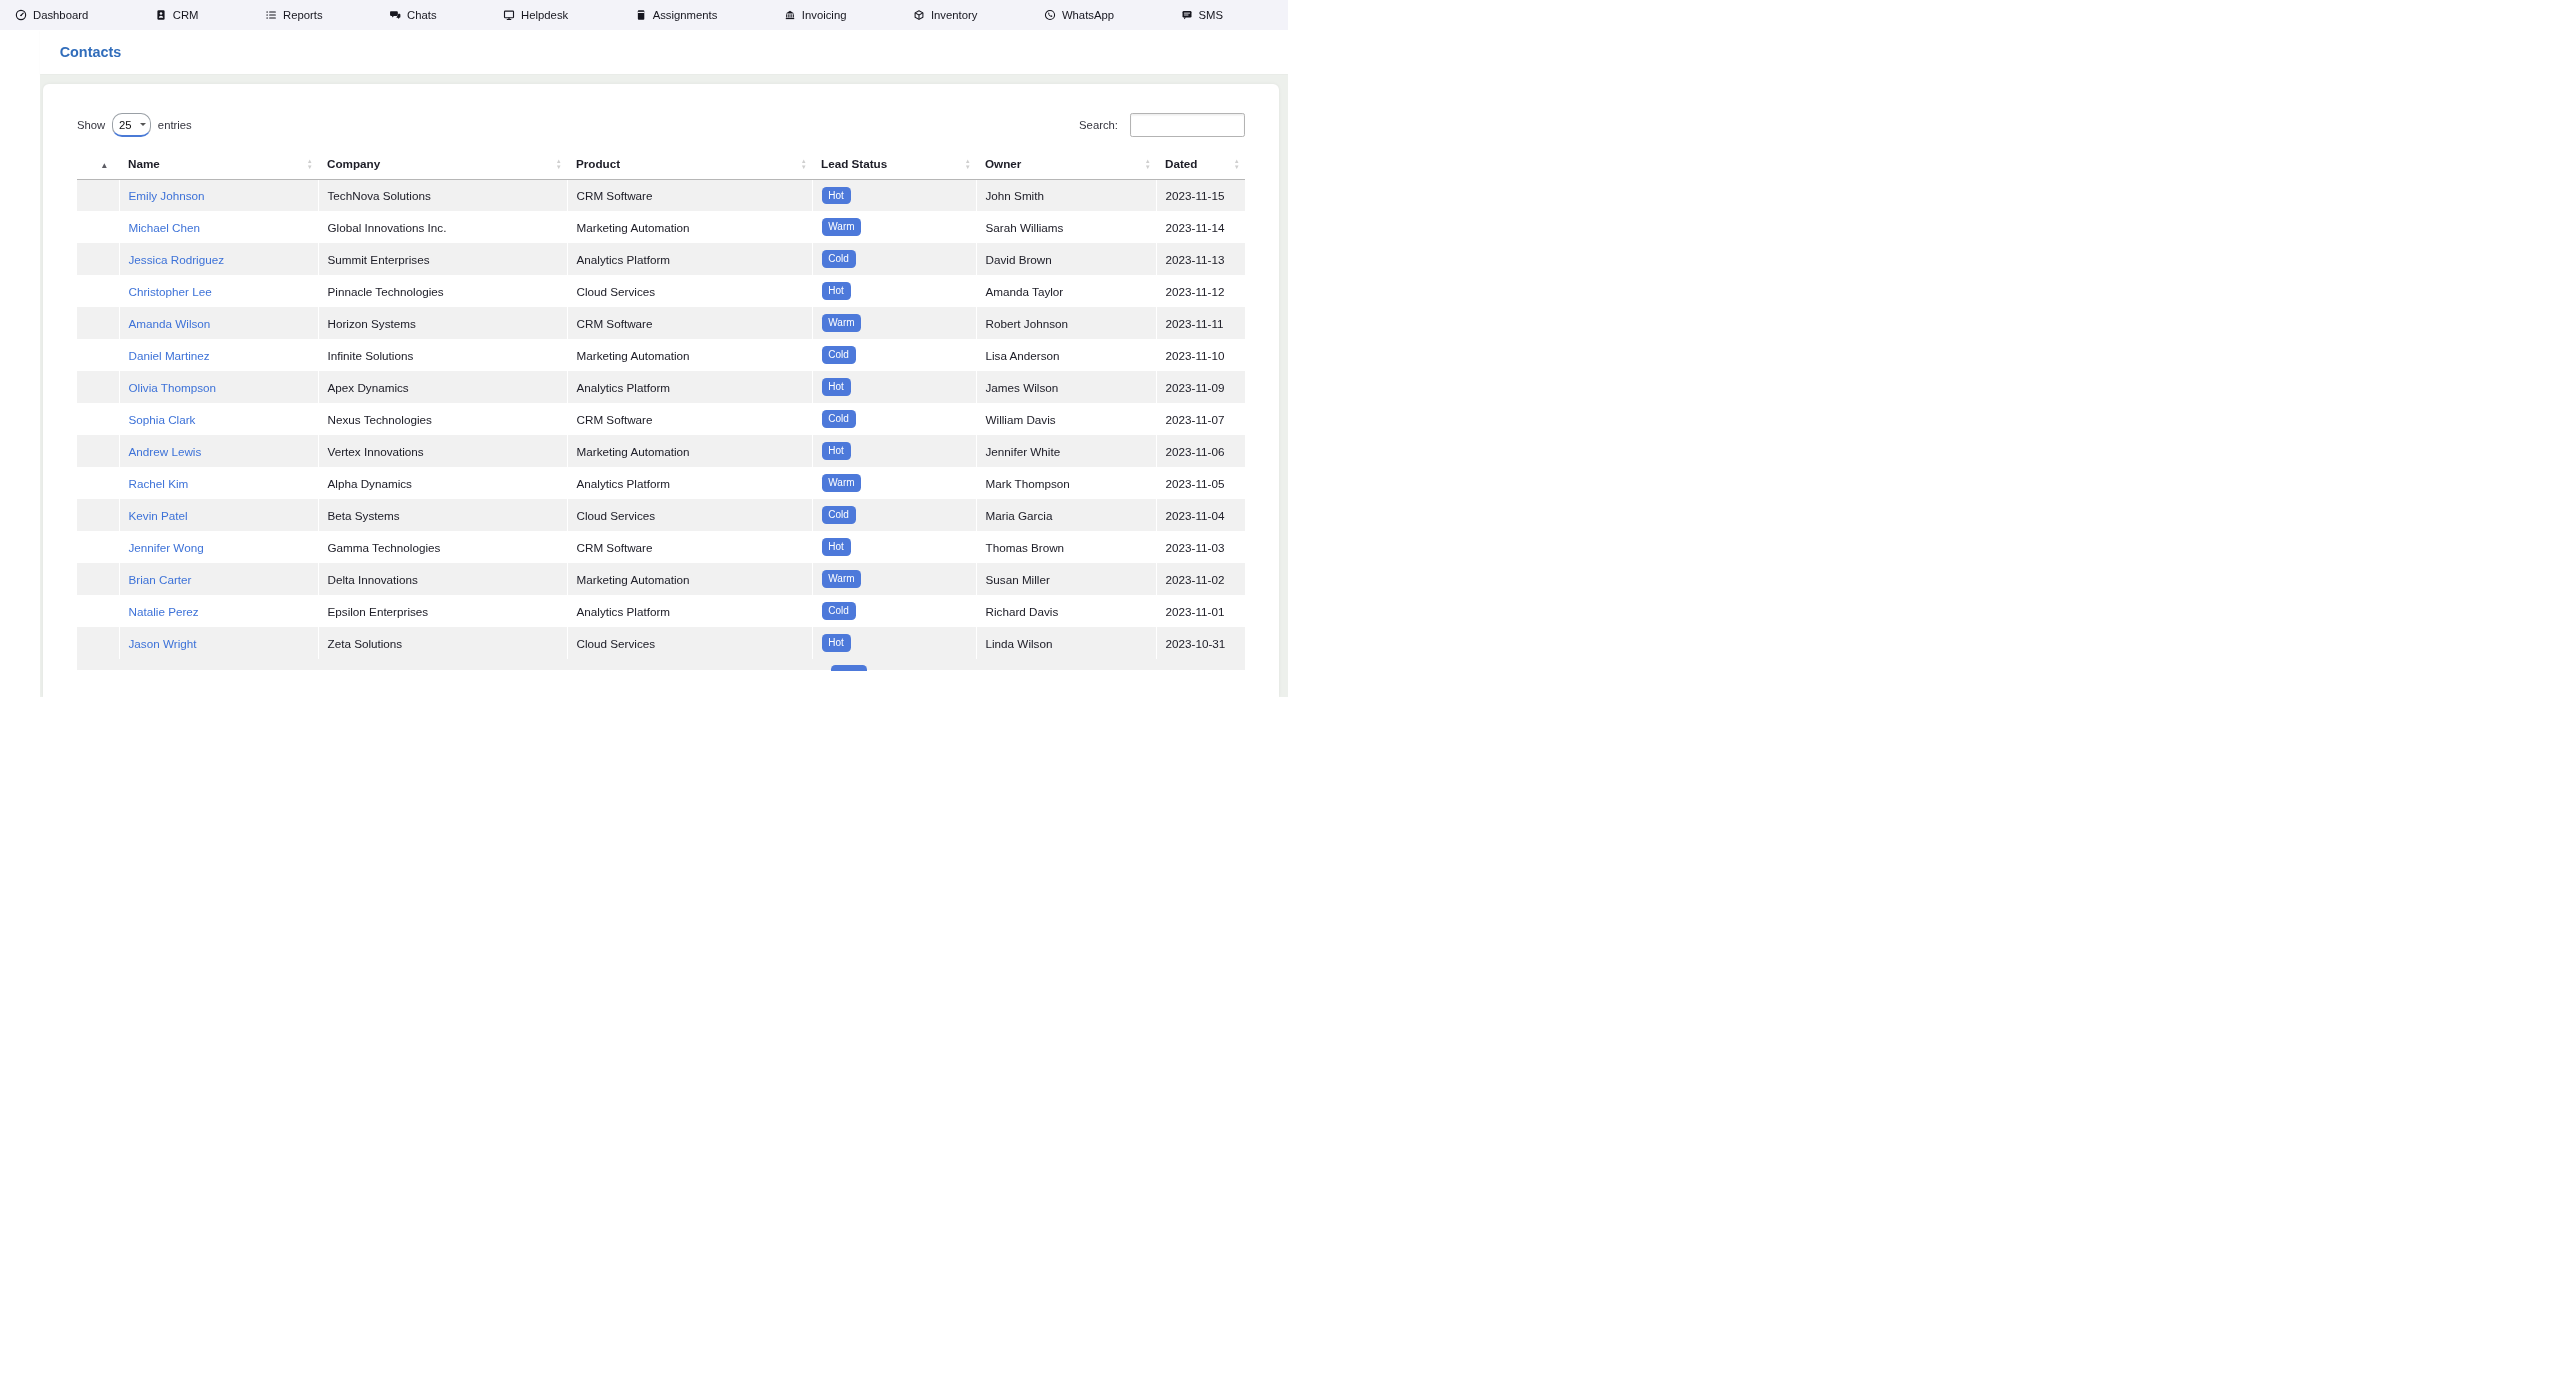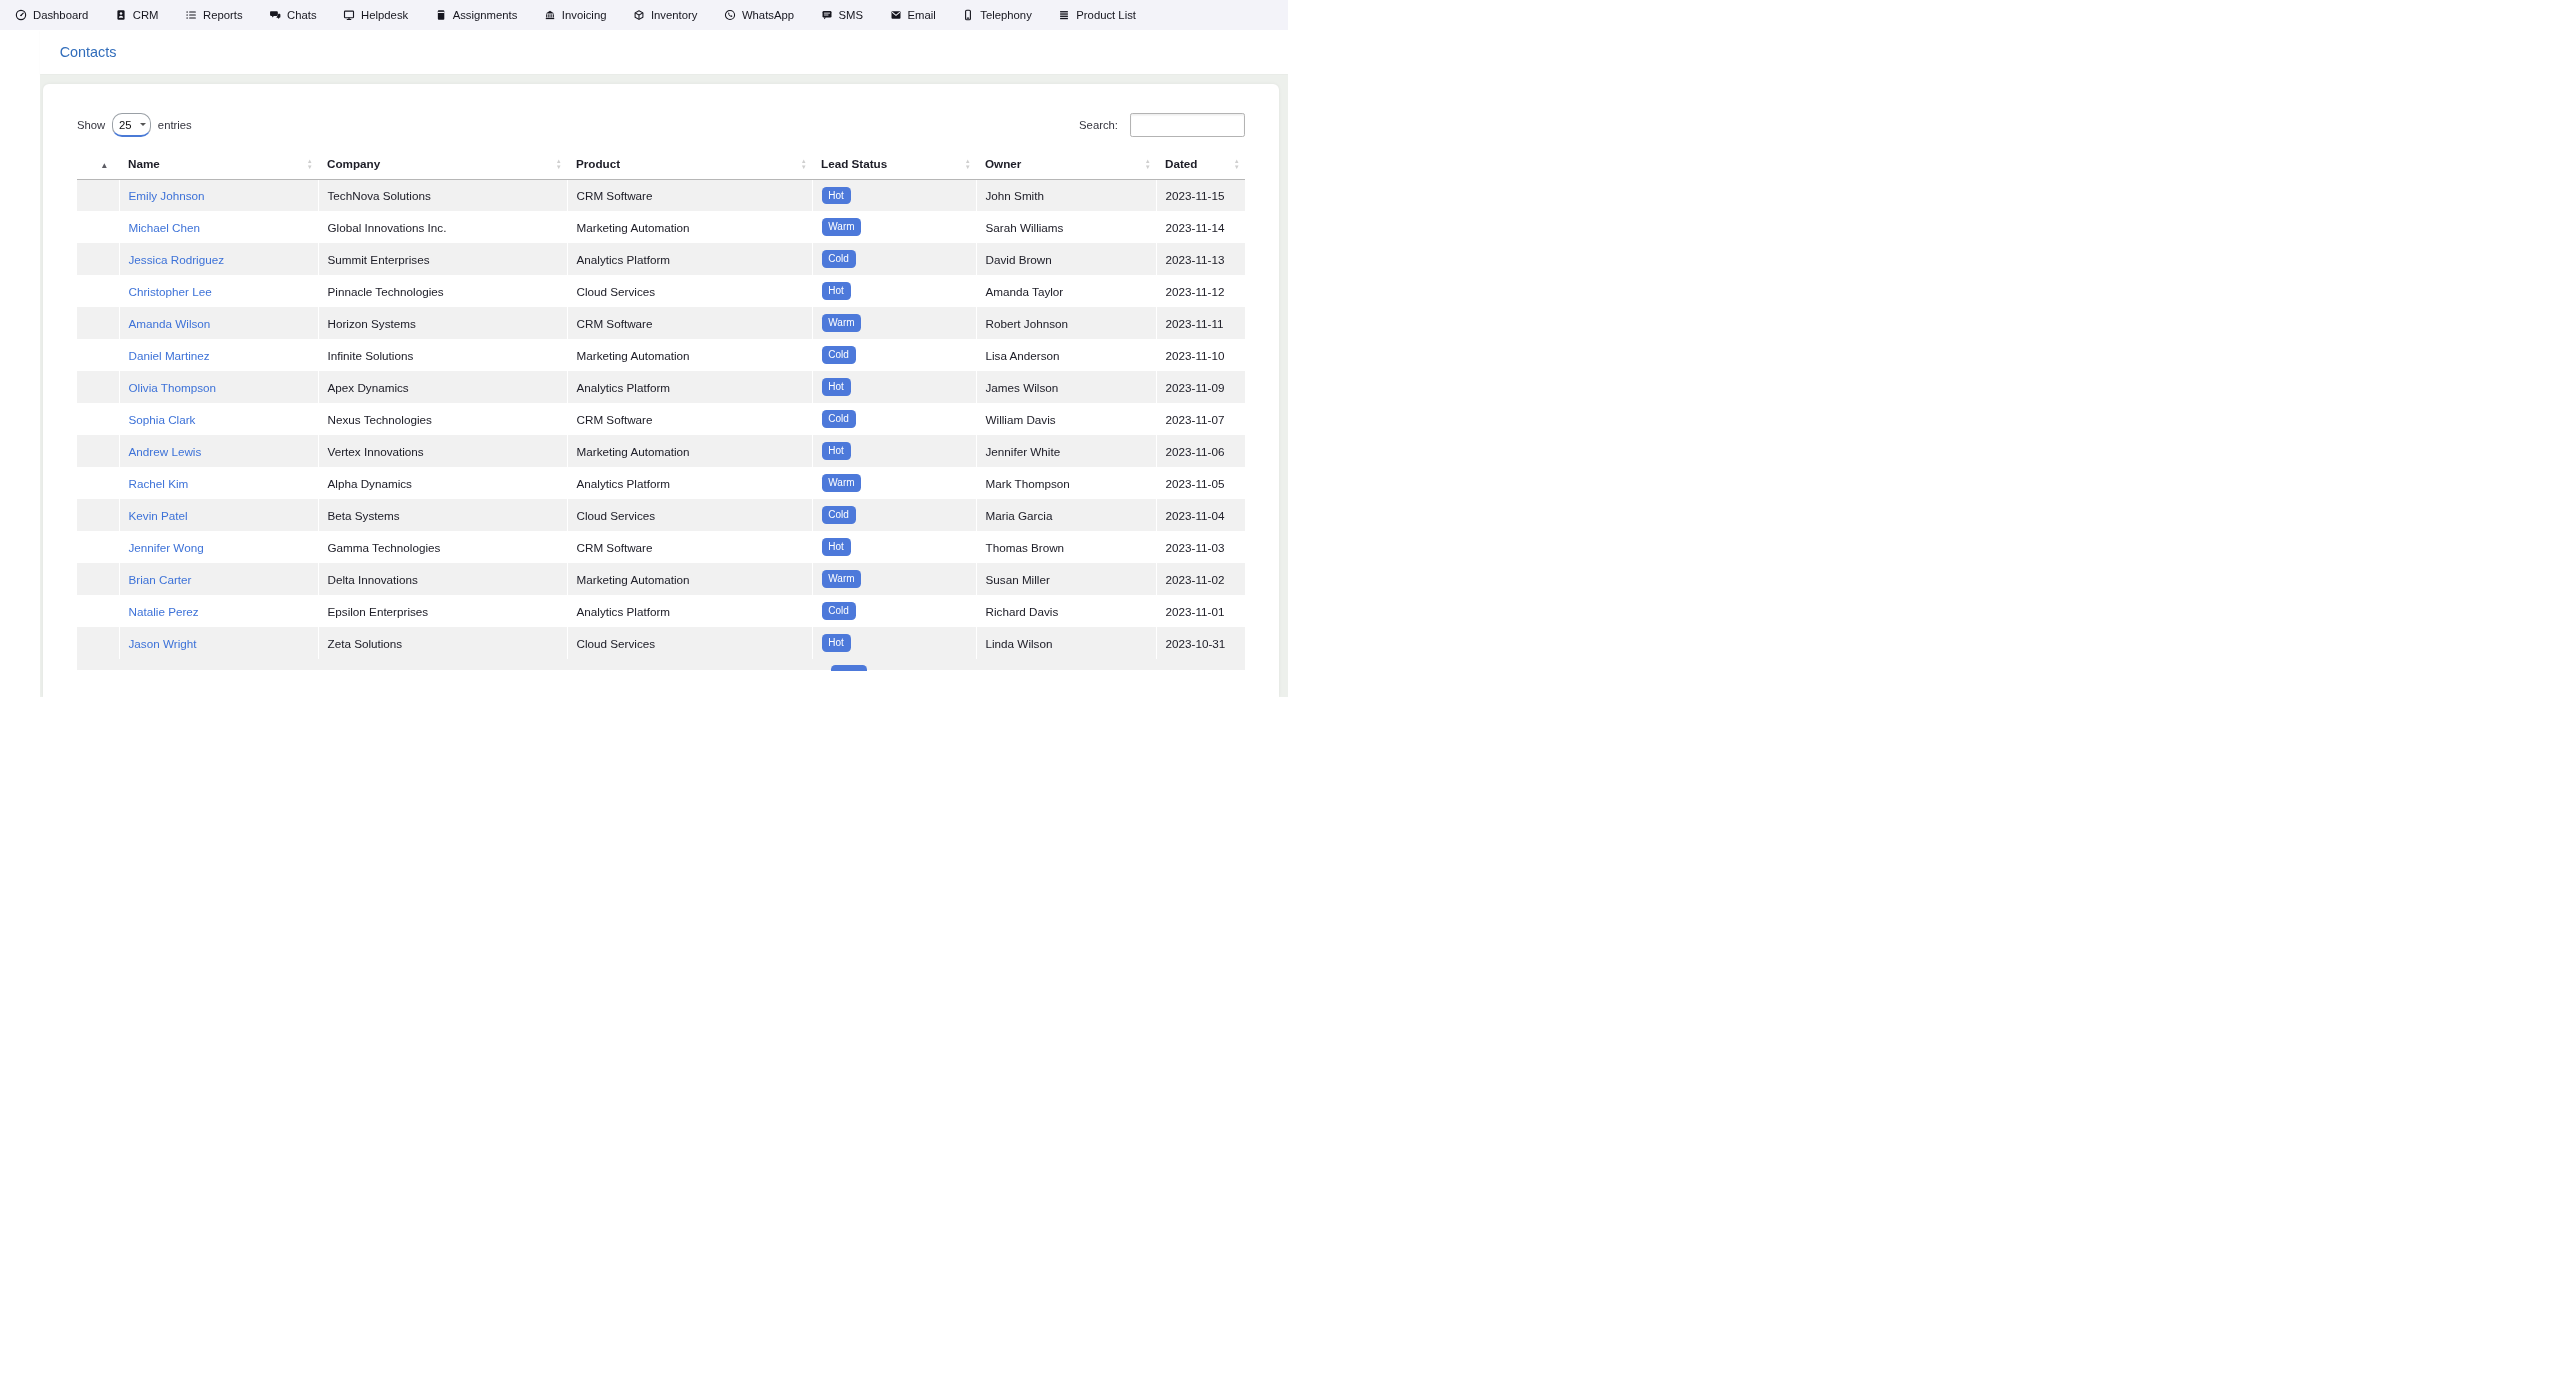--- a/index.html
+++ b/index.html
@@ -7,35 +7,35 @@
     --title-blue:#316dbb; --link-blue:#3d72d8; --badge-blue:#4d79da;
     --page-bg:#edf0ec; --stripe-gray:#f1f1f1; --header-line:#b6b6b6;
   }
   *{box-sizing:border-box;margin:0;padding:0;}
   html,body{width:1288px;height:697px;overflow:hidden;background:#fff;
     font-family:"Liberation Sans",sans-serif;color:var(--ink);}
   svg{display:block;}
 
   
   .topnav{height:29.5px;background:var(--nav-bg);display:flex;align-items:center;
-    padding:0 0 0 15px;white-space:nowrap;}
+    padding:0 0 0 15px;white-space:nowrap;gap:40px;}
   .nav-item{display:flex;align-items:center;gap:6px;font-size:11.3px;color:var(--ink);
     margin-right:26.5px;cursor:pointer;}
   .nav-item .ic{width:12px;height:12px;color:var(--ink);}
 
   
   .app{display:flex;height:667px;}
   .sidebar{width:40px;background:#fff;box-shadow:0.8px 0 0 #ececf0;
     display:flex;flex-direction:column;align-items:center;padding-top:19.7px;gap:19.7px;flex:none;}
   .side-ic{width:13.6px;height:13.6px;color:var(--icon-gray);cursor:pointer;}
 
   .main{flex:1;background:var(--page-bg);display:flex;flex-direction:column;min-width:0;}
   .page-header{height:44px;background:#fff;display:flex;align-items:center;
     padding:0 19.7px;box-shadow:0 0.8px 1.5px rgba(0,0,0,.05);}
-  .page-title{color:var(--title-blue);font-size:14.4px;font-weight:400;}
+  .page-title{color:var(--title-blue);font-size:14.4px;font-weight:700;}
   .header-actions{margin-left:auto;display:flex;gap:18px;margin-right:9px;}
   .action-ic{width:12px;height:12px;color:#2b2b36;cursor:pointer;}
 
   .content-wrap{flex:1;padding:10.6px 9px 0 3px;min-height:0;}
   .card{background:#fff;border-radius:6px 6px 0 0;height:100%;overflow:hidden;
     box-shadow:0 0 3.8px rgba(0,0,0,.06);padding:29px 34px 0;position:relative;}
 
   
   .controls{display:flex;align-items:center;font-size:11.3px;color:#35353f;margin-bottom:12px;}
   .select-wrap{position:relative;margin:0 6.8px;}

